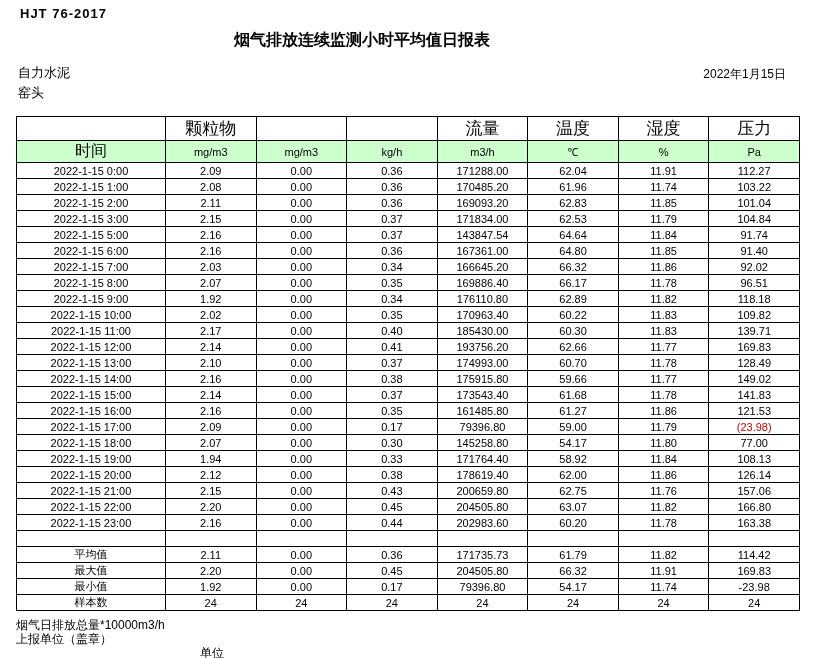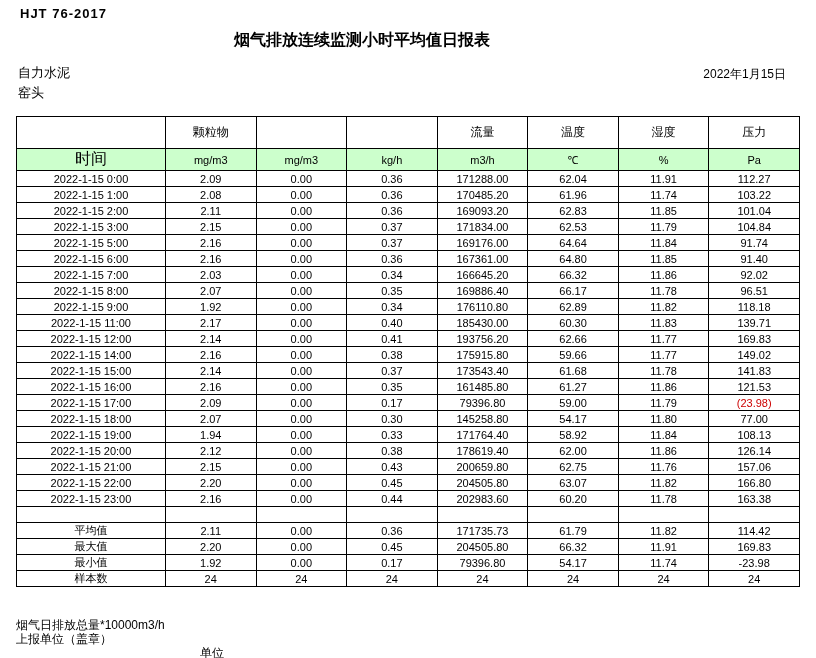--- a/index.html
+++ b/index.html
@@ -63,22 +63,22 @@
     border: 1px solid #000000;
     height: 15px;
     padding: 0 2px;
     text-align: center;
     vertical-align: middle;
     white-space: nowrap;
   }
   .col-time { width: 148px; }
   .col-d    { width: 90px; }
   .hdr-group {
-    font-size: 12px;
-    height: 32px;
+    font-size: 17px;
+    height: 24px;
   }
   .units-row td {
     background: #ccffcc;
     font-size: 11px;
     height: 16px;
   }
   .units-row td.time-cell {
     font-size: 16px;
   }
   .data-row td.time-cell {
@@ -191,21 +191,21 @@
         <td>171834.00</td>
         <td>62.53</td>
         <td>11.79</td>
         <td>104.84</td>
       </tr>
       <tr class="data-row">
         <td class="time-cell">2022-1-15 5:00</td>
         <td>2.16</td>
         <td>0.00</td>
         <td>0.37</td>
-        <td>169176.00</td>
+        <td>143847.54</td>
         <td>64.64</td>
         <td>11.84</td>
         <td>91.74</td>
       </tr>
       <tr class="data-row">
         <td class="time-cell">2022-1-15 6:00</td>
         <td>2.16</td>
         <td>0.00</td>
         <td>0.36</td>
         <td>167361.00</td>
@@ -237,38 +237,58 @@
         <td class="time-cell">2022-1-15 9:00</td>
         <td>1.92</td>
         <td>0.00</td>
         <td>0.34</td>
         <td>176110.80</td>
         <td>62.89</td>
         <td>11.82</td>
         <td>118.18</td>
       </tr>
       <tr class="data-row">
+        <td class="time-cell">2022-1-15 10:00</td>
+        <td>2.02</td>
+        <td>0.00</td>
+        <td>0.35</td>
+        <td>170963.40</td>
+        <td>60.22</td>
+        <td>11.83</td>
+        <td>109.82</td>
+      </tr>
+      <tr class="data-row">
         <td class="time-cell">2022-1-15 11:00</td>
         <td>2.17</td>
         <td>0.00</td>
         <td>0.40</td>
         <td>185430.00</td>
         <td>60.30</td>
         <td>11.83</td>
         <td>139.71</td>
       </tr>
       <tr class="data-row">
         <td class="time-cell">2022-1-15 12:00</td>
         <td>2.14</td>
         <td>0.00</td>
         <td>0.41</td>
         <td>193756.20</td>
         <td>62.66</td>
         <td>11.77</td>
         <td>169.83</td>
+      </tr>
+      <tr class="data-row">
+        <td class="time-cell">2022-1-15 13:00</td>
+        <td>2.10</td>
+        <td>0.00</td>
+        <td>0.37</td>
+        <td>174993.00</td>
+        <td>60.70</td>
+        <td>11.78</td>
+        <td>128.49</td>
       </tr>
       <tr class="data-row">
         <td class="time-cell">2022-1-15 14:00</td>
         <td>2.16</td>
         <td>0.00</td>
         <td>0.38</td>
         <td>175915.80</td>
         <td>59.66</td>
         <td>11.77</td>
         <td>149.02</td>

